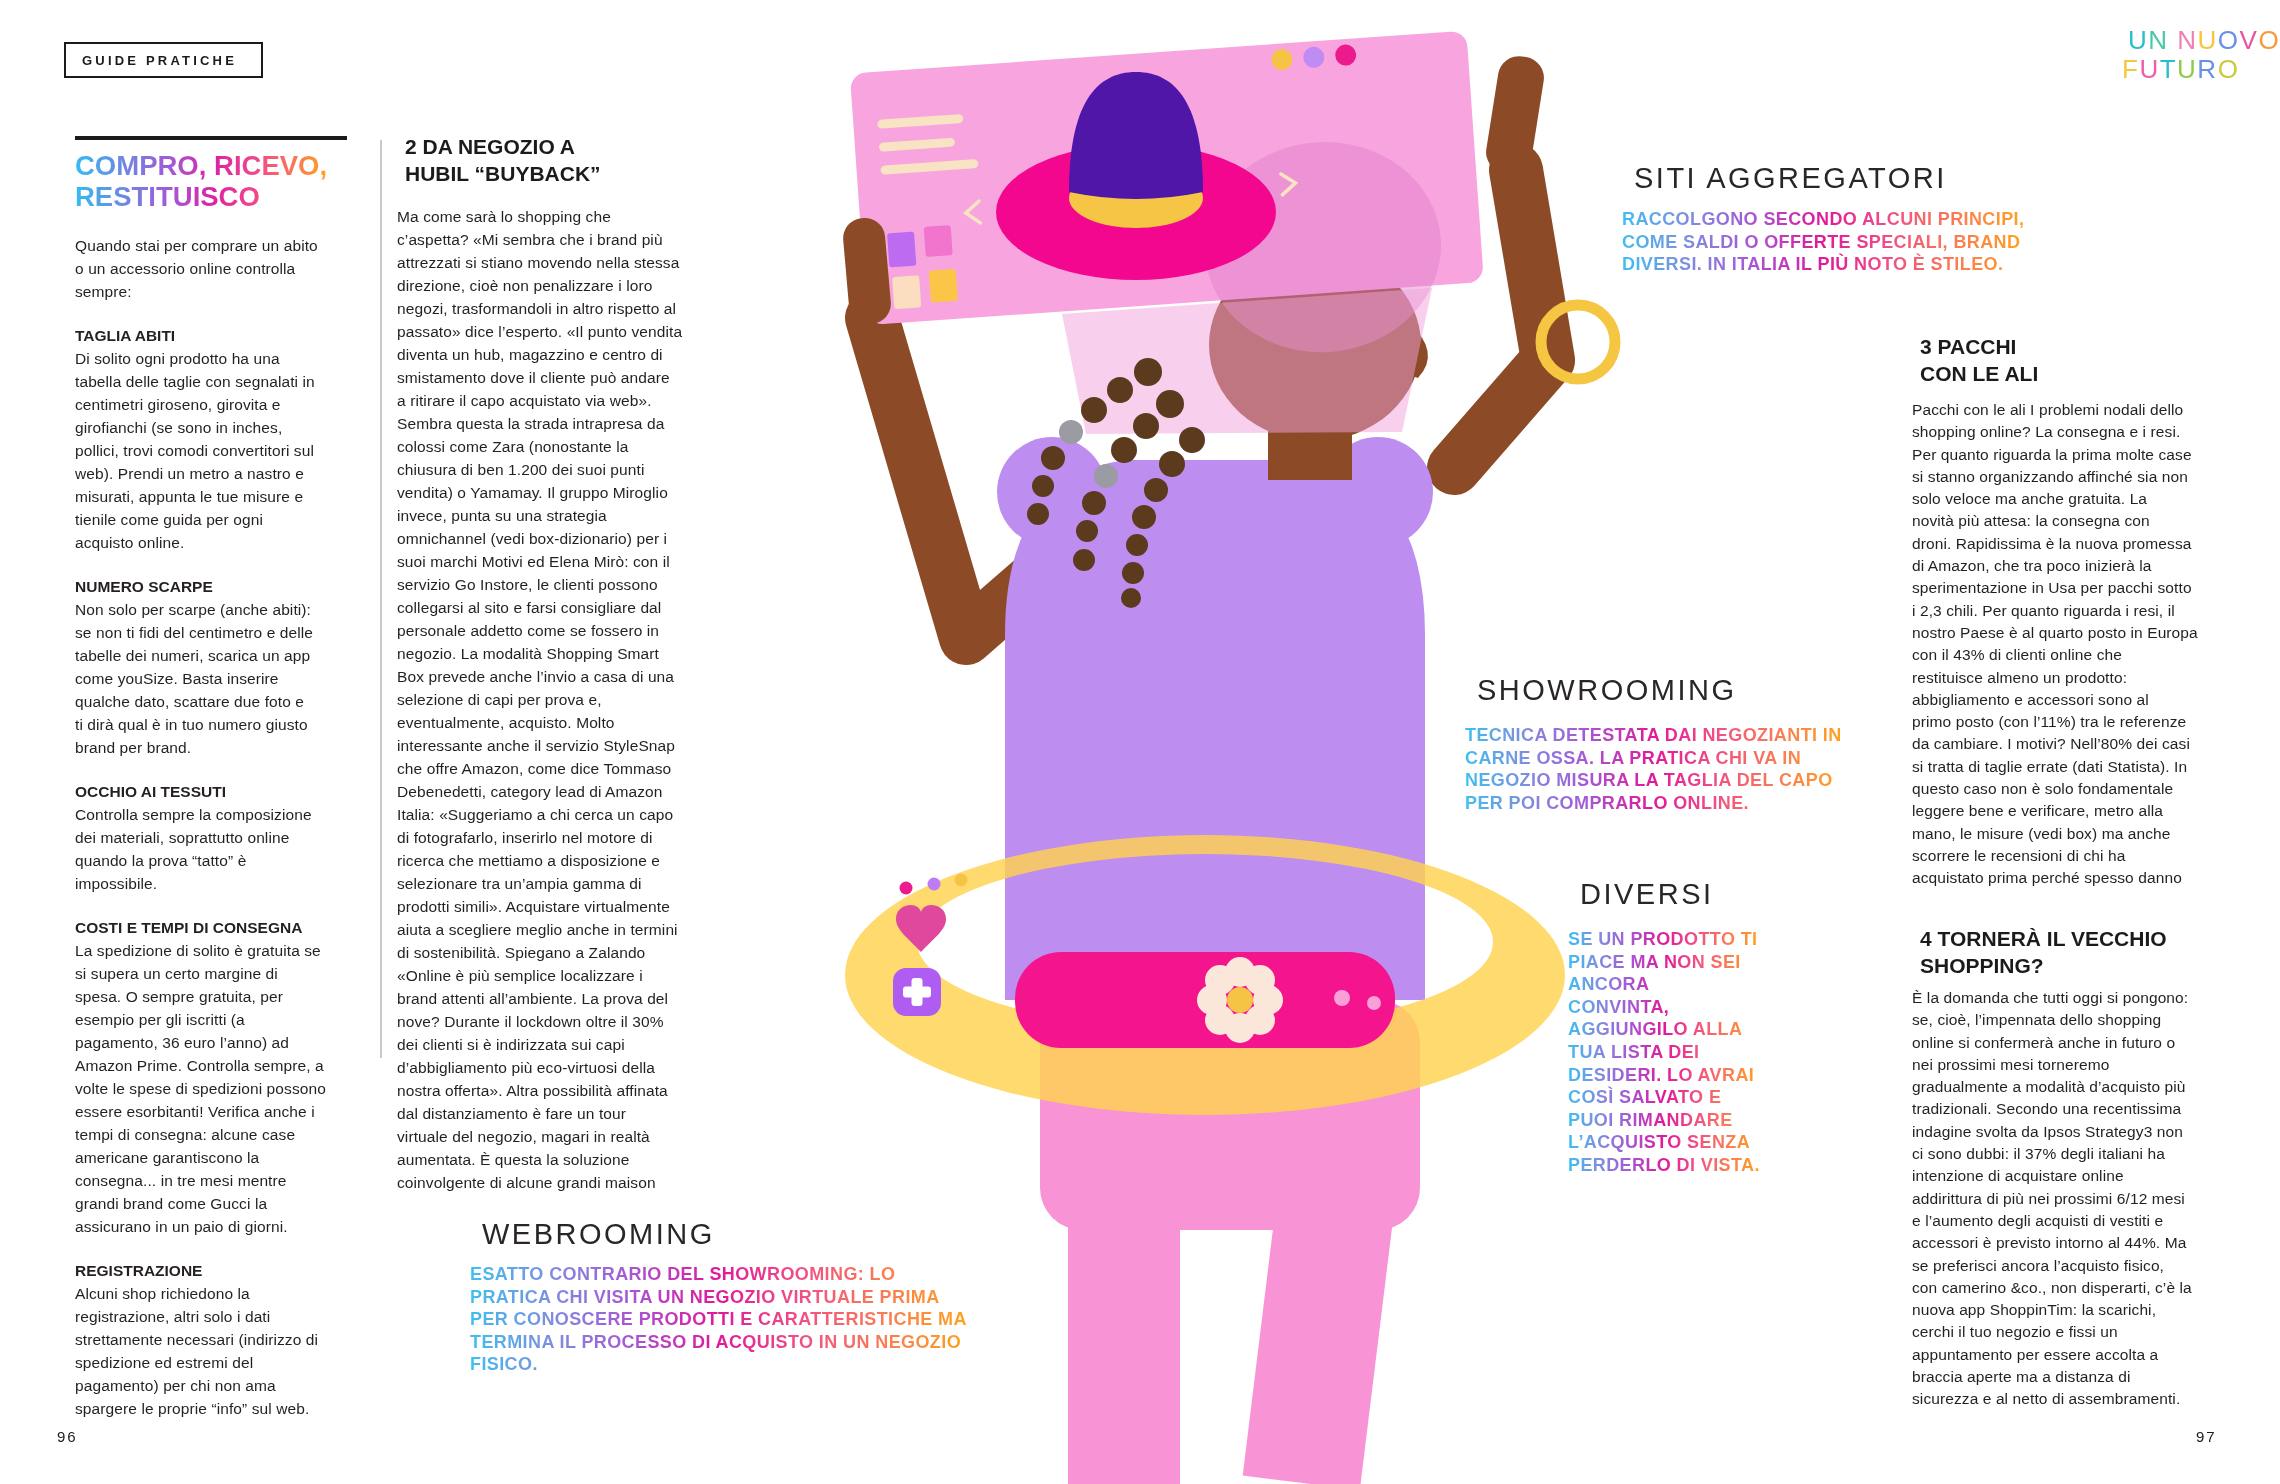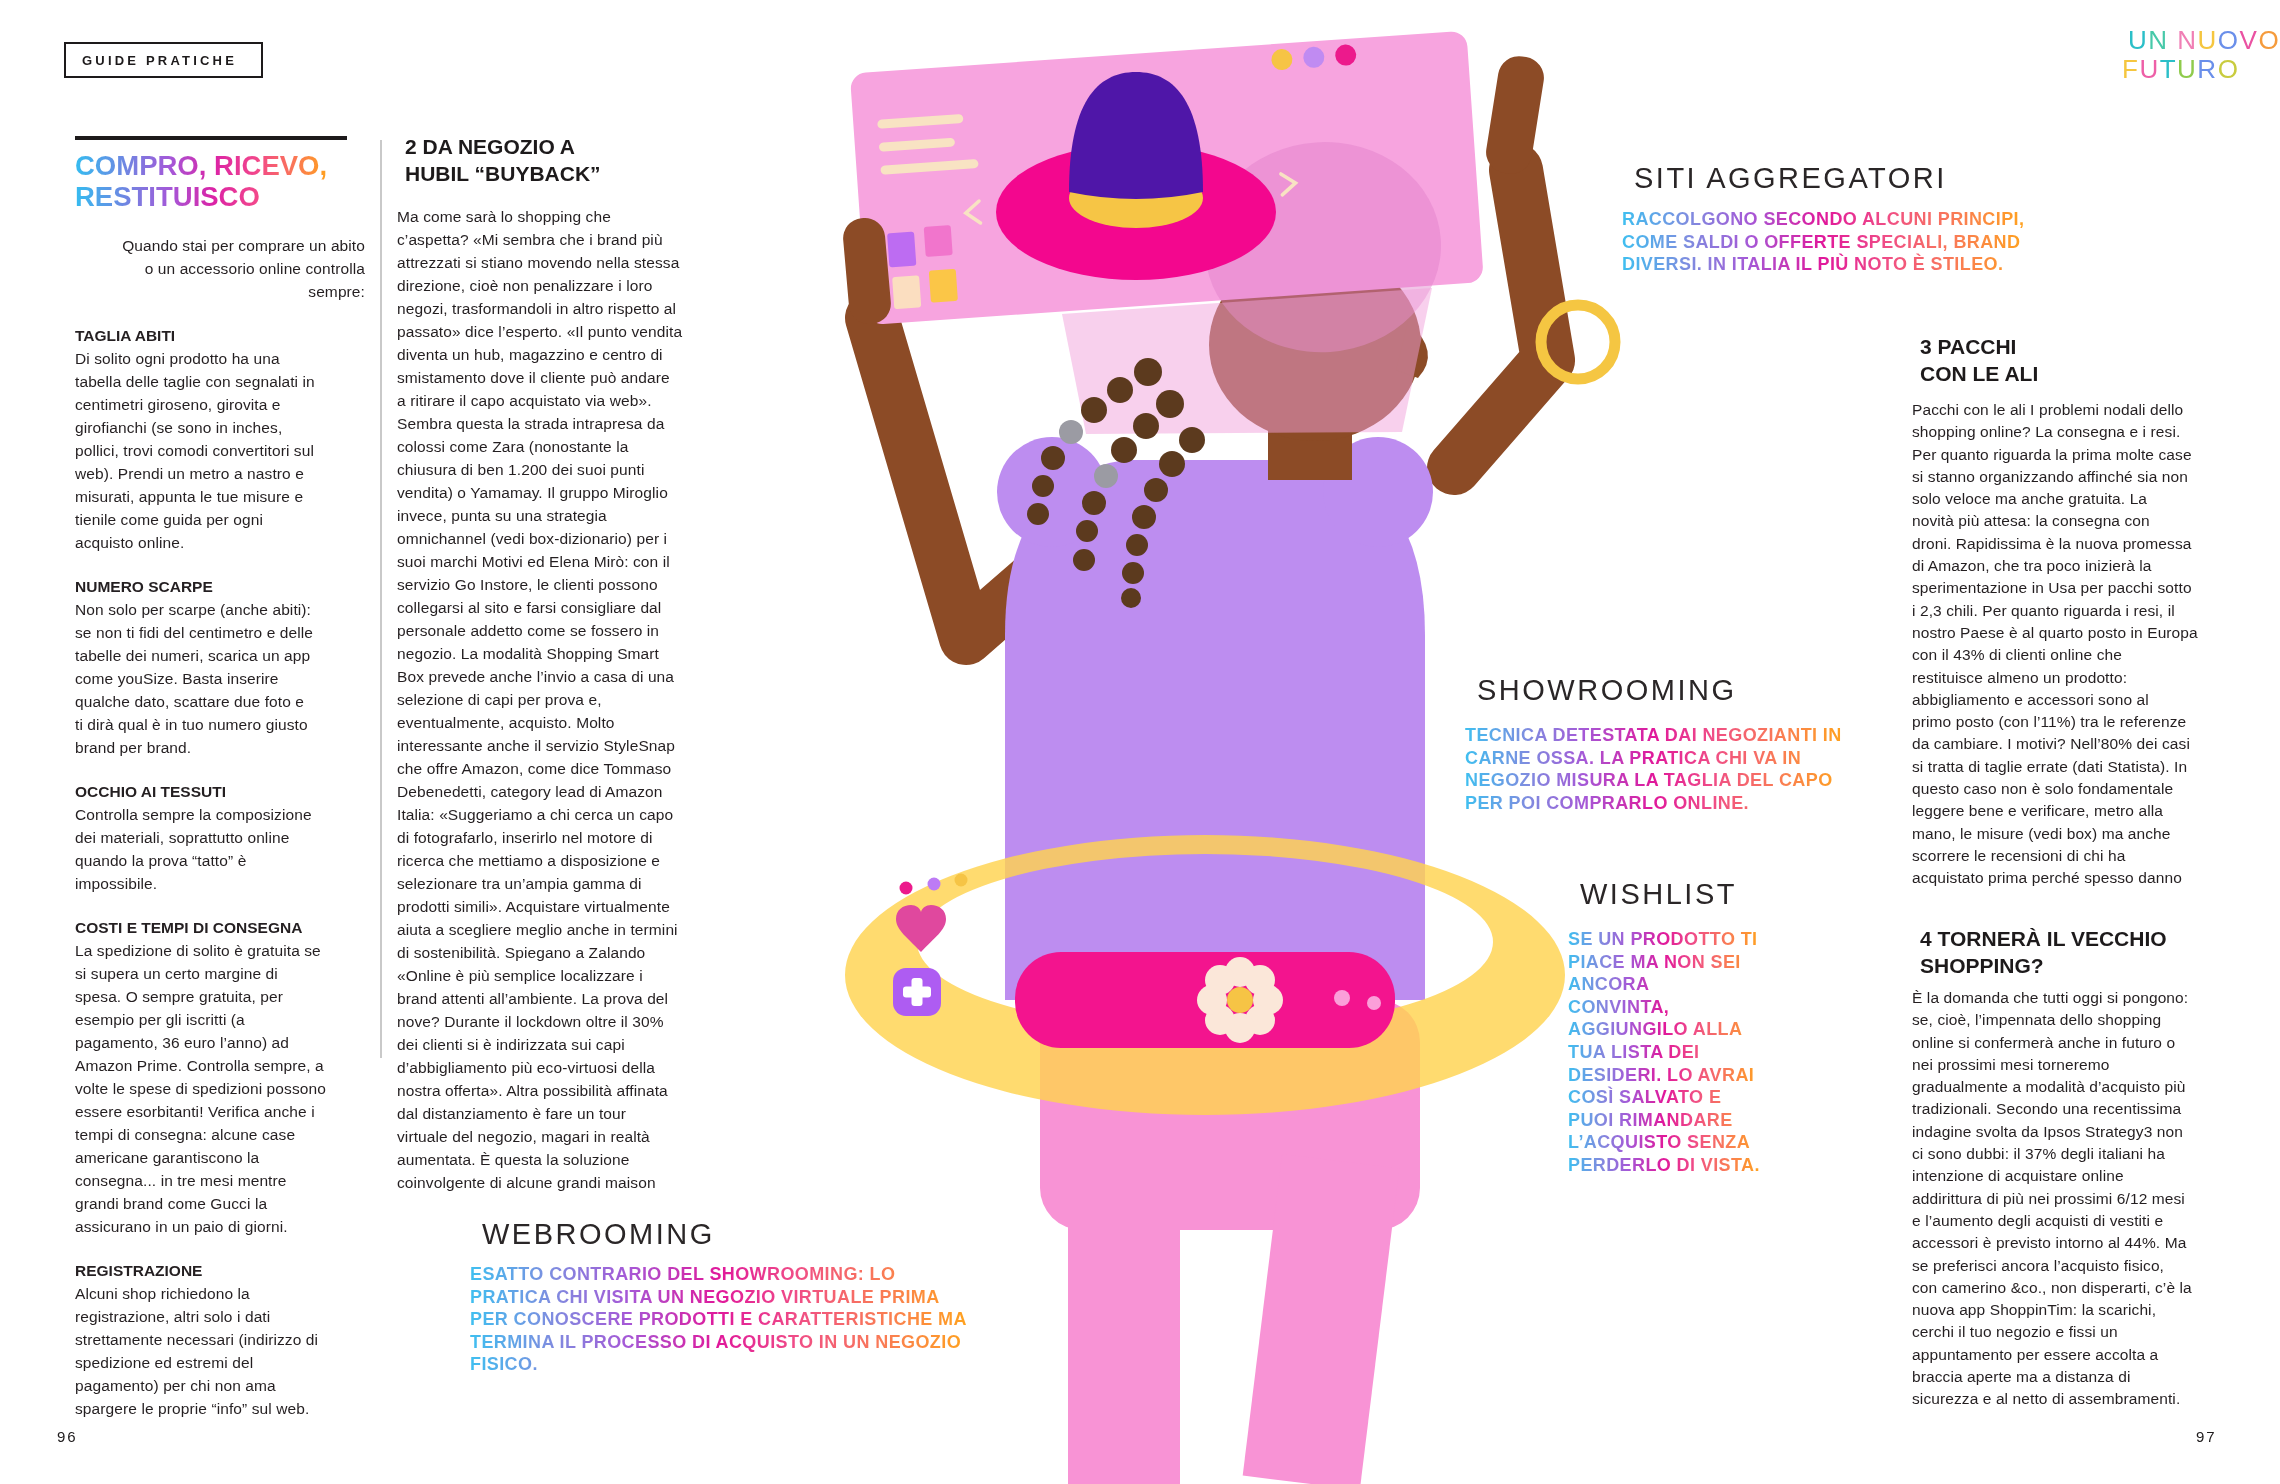--- a/index.html
+++ b/index.html
@@ -41,21 +41,21 @@
 </head>
 <body>
 
 <div class="abs badge" style="left:64px;top:42px;">
   <span>GUIDE PRATICHE</span>
 </div>
 
 <div class="abs" style="left:75px;top:136px;width:290px;">
   <div class="rule"></div>
   <h1 class="grad-title" style="margin:10px 0 0 0;">COMPRO, RICEVO,<br>RESTITUISCO</h1>
-  <p class="body-text" style="margin-top:22px;text-align:right;">Quando stai per comprare un abito<br>o un accessorio online controlla<br>sempre:</p>
+  <p class="body-text" style="margin-top:22px;">Quando stai per comprare un abito<br>o un accessorio online controlla<br>sempre:</p>
 
   <h3 class="sec-title">TAGLIA ABITI</h3>
   <p class="body-text">Di solito ogni prodotto ha una<br>tabella delle taglie con segnalati in<br>centimetri giroseno, girovita e<br>girofianchi (se sono in inches,<br>pollici, trovi comodi convertitori sul<br>web). Prendi un metro a nastro e<br>misurati, appunta le tue misure e<br>tienile come guida per ogni<br>acquisto online.</p>
 
   <h3 class="sec-title">NUMERO SCARPE</h3>
   <p class="body-text">Non solo per scarpe (anche abiti):<br>se non ti fidi del centimetro e delle<br>tabelle dei numeri, scarica un app<br>come youSize. Basta inserire<br>qualche dato, scattare due foto e<br>ti dirà qual è in tuo numero giusto<br>brand per brand.</p>
 
   <h3 class="sec-title">OCCHIO AI TESSUTI</h3>
   <p class="body-text">Controlla sempre la composizione<br>dei materiali, soprattutto online<br>quando la prova “tatto” è<br>impossibile.</p>
 
@@ -89,21 +89,21 @@
   <h2 class="thin-heading">SITI AGGREGATORI</h2>
   <p class="grad-para" style="margin-top:13px;">RACCOLGONO SECONDO ALCUNI PRINCIPI,<br>COME SALDI O OFFERTE SPECIALI, BRAND<br>DIVERSI. IN ITALIA IL PIÙ NOTO È STILEO.</p>
 </div>
 
 <div class="abs" style="left:1465px;top:662px;">
   <h2 class="thin-heading">SHOWROOMING</h2>
   <p class="grad-para" style="margin-top:17px;">TECNICA DETESTATA DAI NEGOZIANTI IN<br>CARNE OSSA. LA PRATICA CHI VA IN<br>NEGOZIO MISURA LA TAGLIA DEL CAPO<br>PER POI COMPRARLO ONLINE.</p>
 </div>
 
 <div class="abs" style="left:1568px;top:866px;">
-  <h2 class="thin-heading">WISHLIST</h2>
+  <h2 class="thin-heading">DIVERSI</h2>
   <p class="grad-para" style="margin-top:17px;">SE UN PRODOTTO TI<br>PIACE MA NON SEI<br>ANCORA<br>CONVINTA,<br>AGGIUNGILO ALLA<br>TUA LISTA DEI<br>DESIDERI. LO AVRAI<br>COSÌ SALVATO E<br>PUOI RIMANDARE<br>L’ACQUISTO SENZA<br>PERDERLO DI VISTA.</p>
 </div>
 
 <div class="abs" style="left:1912px;top:326px;width:340px;">
   <h2 class="col-heading">3 PACCHI<br>CON LE ALI</h2>
   <p class="body-text" style="margin-top:12px;line-height:22.3px;">Pacchi con le ali I problemi nodali dello<br>shopping online? La consegna e i resi.<br>Per quanto riguarda la prima molte case<br>si stanno organizzando affinché sia non<br>solo veloce ma anche gratuita. La<br>novità  più attesa: la consegna con<br>droni. Rapidissima è la nuova promessa<br>di Amazon, che tra poco inizierà la<br>sperimentazione in Usa per pacchi sotto<br>i 2,3 chili. Per quanto riguarda i resi, il<br>nostro Paese è al quarto posto in Europa<br>con il 43% di clienti online che<br>restituisce almeno un prodotto:<br>abbigliamento e accessori sono al<br>primo posto (con l’11%) tra le referenze<br>da cambiare. I motivi? Nell’80% dei casi<br>si tratta di taglie errate (dati Statista). In<br>questo caso non è solo fondamentale<br>leggere bene e verificare, metro alla<br>mano, le misure (vedi box) ma anche<br>scorrere le recensioni di chi ha<br>acquistato prima perché spesso danno</p>
 </div>
 
 <div class="abs" style="left:1912px;top:918px;width:340px;">
   <h2 class="col-heading">4 TORNERÀ IL VECCHIO<br>SHOPPING?</h2>

